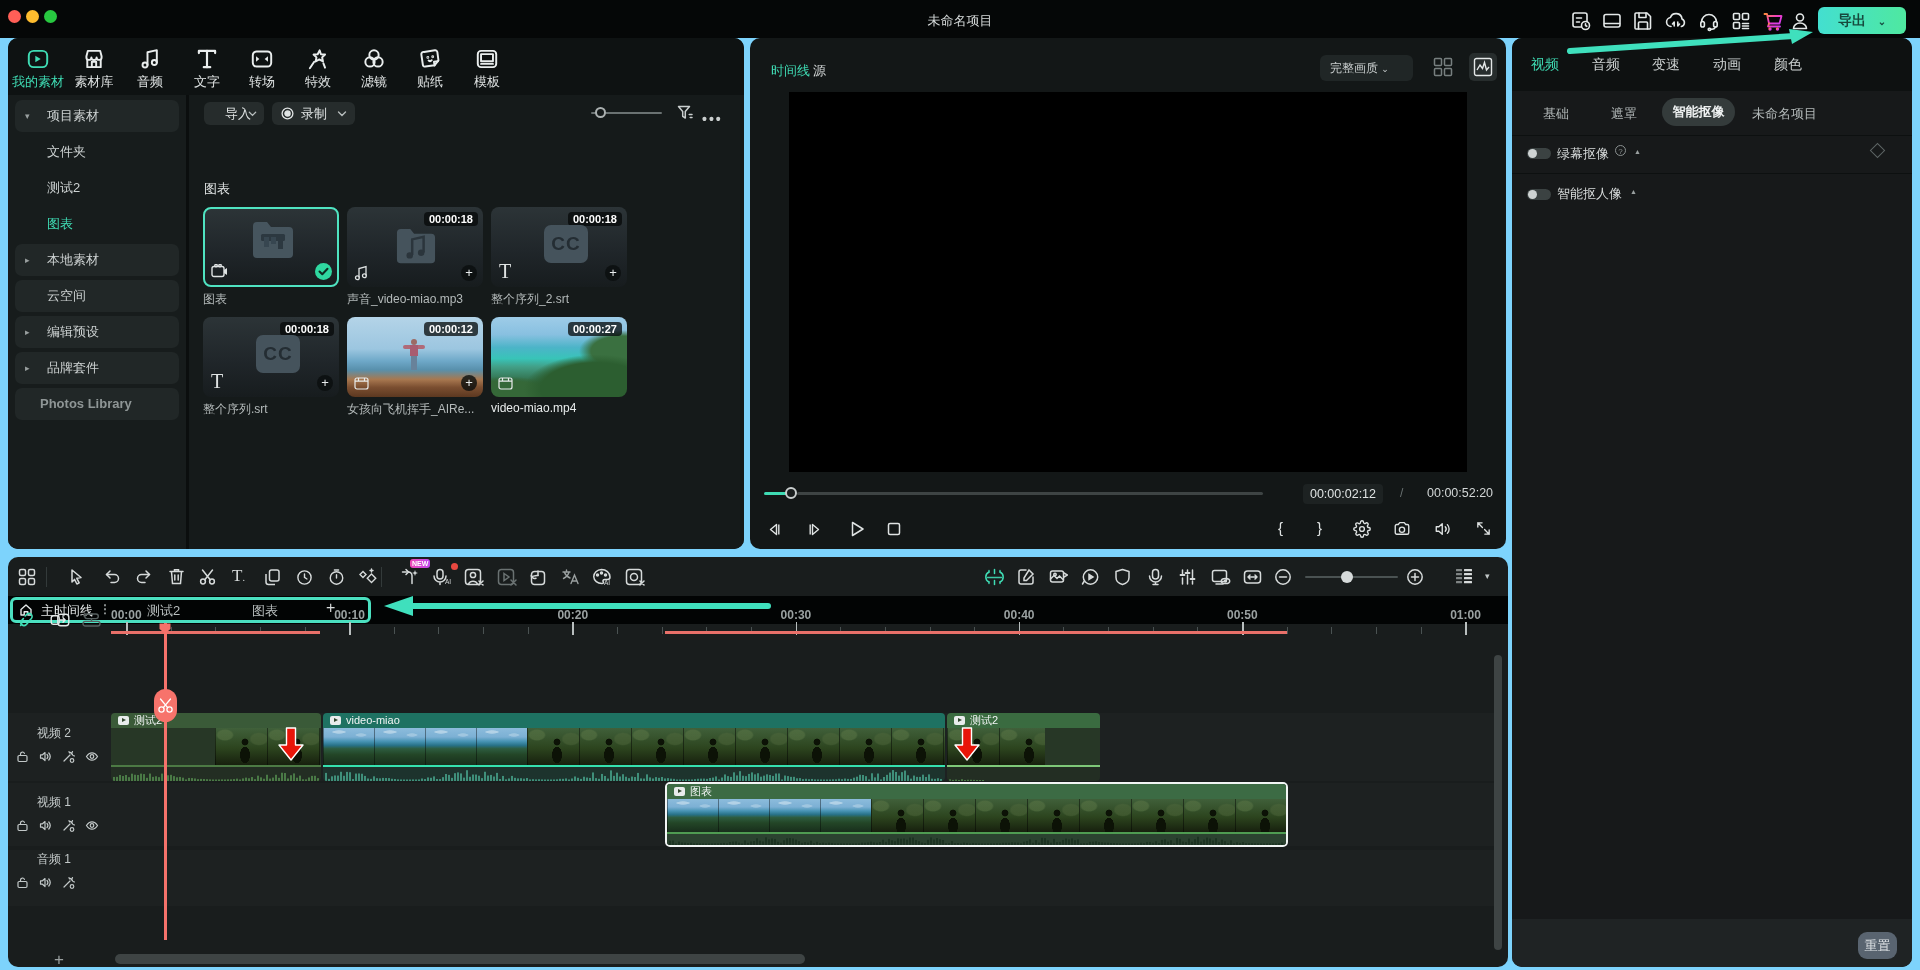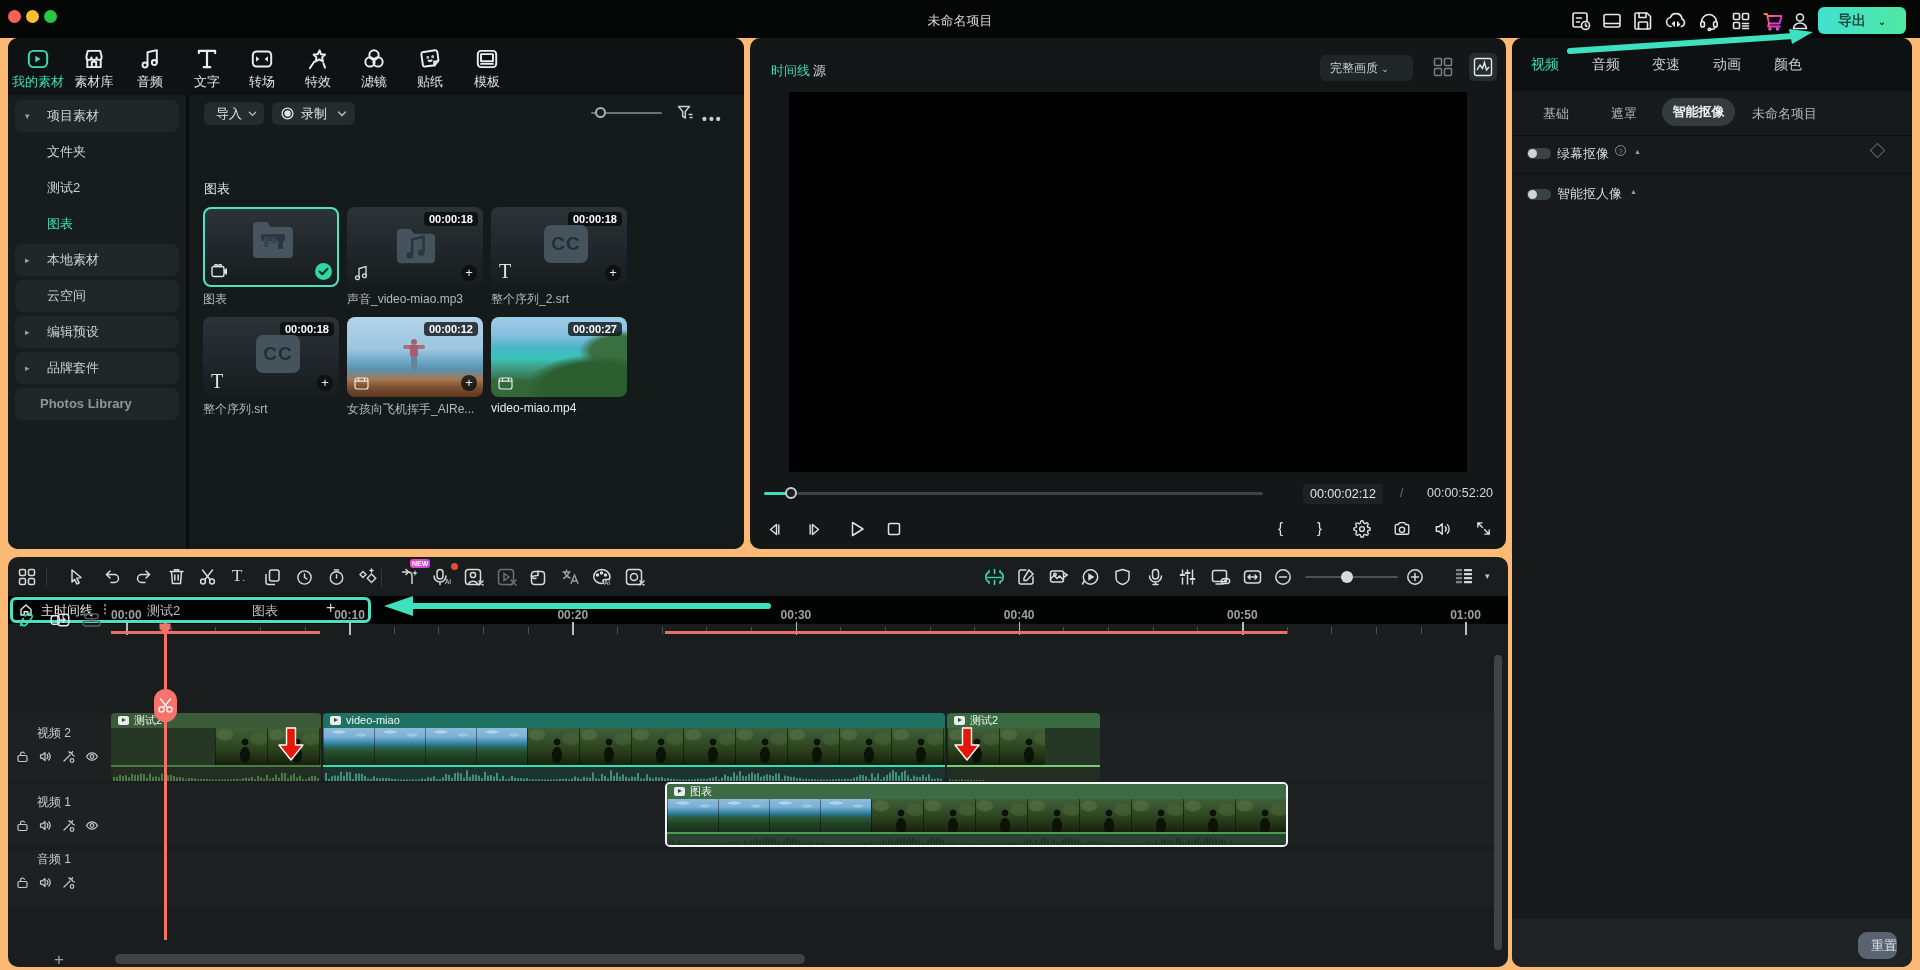--- a/index.html
+++ b/index.html
@@ -1,18 +1,18 @@
 <!DOCTYPE html>
 <html><head>
 <meta charset="utf-8">
 <style>
 * { margin:0; padding:0; box-sizing:border-box; }
 html,body { width:1920px; height:970px; background:#050707; overflow:hidden; }
 body { font-family:"Liberation Sans", sans-serif; color:#e2e6e6; }
-#app { position:relative; width:1920px; height:970px; background:#fdba74; }
+#app { position:relative; width:1920px; height:970px; background:#7dd3fc; }
 .abs { position:absolute; }
 svg { display:block; }
 
 
 #topbar { position:absolute; left:0; top:0; width:1920px; height:38px; background:#050707; }
 .tl { position:absolute; top:10px; width:13px; height:13px; border-radius:50%; }
 #title { position:absolute; top:12px; left:0; width:1920px; text-align:center; font-size:13px; color:#d6dada; }
 
 
 #leftpanel { position:absolute; left:8px; top:38px; width:736px; height:511px; background:#151a1a; border-radius:10px; overflow:hidden; }
@@ -222,21 +222,21 @@
       <div class="srow pill" style="top:257px;">
           <span class="tri">▸</span>
           <span class="lbl">品牌套件</span>
         </div>
       <div class="srow pill" style="top:293px;">
           <span class="lbl" style="left:25px; color:#8f9696; font-weight:bold;">Photos Library</span>
         </div>
     </div>
     <div id="sidesep"></div>
     <div id="media">
-      <div class="mbtn" style="left:15px; top:7px; width:60px;"><span style="margin-left:12px;">导入</span><svg style="position:absolute; right:7px; top:9px;" width="9" height="6" viewBox="0 0 10 6" fill="none" stroke="#b6bcbc" stroke-width="1.4" stroke-linecap="round">
+      <div class="mbtn" style="left:15px; top:7px; width:60px;"><span style="margin-left:21px;">导入</span><svg style="position:absolute; right:7px; top:9px;" width="9" height="6" viewBox="0 0 10 6" fill="none" stroke="#b6bcbc" stroke-width="1.4" stroke-linecap="round">
             <path d="M1.5 1l3.5 3.5L8.5 1"></path>
           </svg></div>
       <div class="mbtn" style="left:83px; top:7px; width:83px;"><svg style="position:absolute; left:9px; top:5px;" width="13" height="13" viewBox="0 0 13 13" fill="none" stroke="#e0e4e4" stroke-width="1.3">
             <circle cx="6.5" cy="6.5" r="5.4"></circle>
             <circle cx="6.5" cy="6.5" r="2.6" fill="#e0e4e4"></circle>
           </svg><span style="margin-left:29px;">录制</span><svg style="position:absolute; right:8px; top:9px;" width="10" height="6" viewBox="0 0 10 6" fill="none" stroke="#b6bcbc" stroke-width="1.4" stroke-linecap="round">
             <path d="M1.5 1l3.5 3.5L8.5 1"></path>
           </svg></div>
       <div id="mediactrl">
         <div class="abs" style="left:402px; top:17px; width:71px; height:2px; background:#6a7272; border-radius:1px;"></div>
@@ -410,21 +410,21 @@
     <div class="toggle" style="left:15px; top:110px;"></div>
     <div class="abs" style="left:45px; top:107px; font-size:13px; color:#d8dcdc;">绿幕抠像</div>
     <div class="abs" style="left:103px; top:107px; width:11px; height:11px; border:1px solid #8a9090; border-radius:50%; color:#8a9090; font-size:8px; text-align:center; line-height:11px;">?</div>
     <div class="abs" style="left:122px; top:110px; color:#9aa0a0; font-size:7px;">▲</div>
     <div id="kfdiamond" class="abs" style="left:360px; top:107px; width:11px; height:11px; border:1.5px solid #5d6464; transform:rotate(45deg);"></div>
     <div class="divline" style="top:135px;"></div>
     <div class="toggle" style="left:15px; top:151px;"></div>
     <div class="abs" style="left:45px; top:147px; font-size:13px; color:#d8dcdc;">智能抠人像</div>
     <div class="abs" style="left:118px; top:150px; color:#9aa0a0; font-size:7px;">▲</div>
     <div class="abs" style="left:0px; top:881px; width:400px; height:48px; background:#1f2324;"></div>
-    <div class="abs" style="left:346px; top:894px; width:39px; height:27px; background:#596470; border-radius:9px; color:#dde1e4; font-size:13px; text-align:right; line-height:27px;">重置</div>
+    <div class="abs" style="left:346px; top:894px; width:39px; height:27px; background:#596470; border-radius:9px; color:#dde1e4; font-size:13px; text-align:center; line-height:27px;">重置</div>
   </div>
 
   <div id="timeline">
     <div id="tltoolbar">
       <svg class="abs" style="left:10px; top:11px;" width="18" height="18" viewBox="0 0 18 18" fill="none" stroke="#d6dada" stroke-width="1.5">
           <rect x="1.5" y="1.5" width="6" height="6" rx="1.5"></rect>
           <rect x="10.5" y="1.5" width="6" height="6" rx="1.5"></rect>
           <rect x="1.5" y="10.5" width="6" height="6" rx="1.5"></rect>
           <rect x="10.5" y="10.5" width="6" height="6" rx="1.5"></rect>
         </svg>

